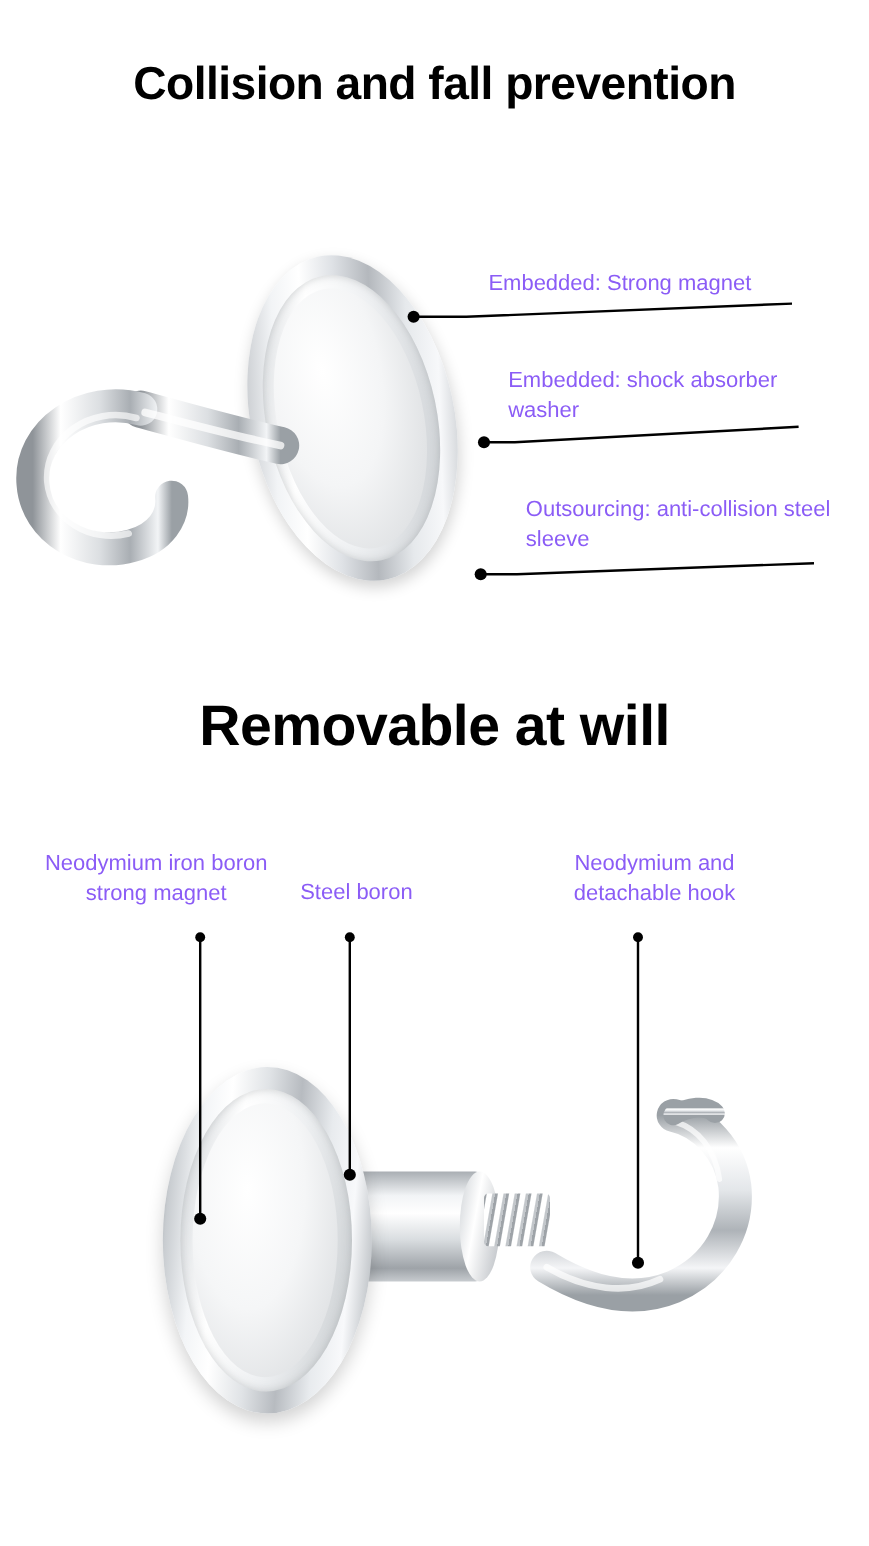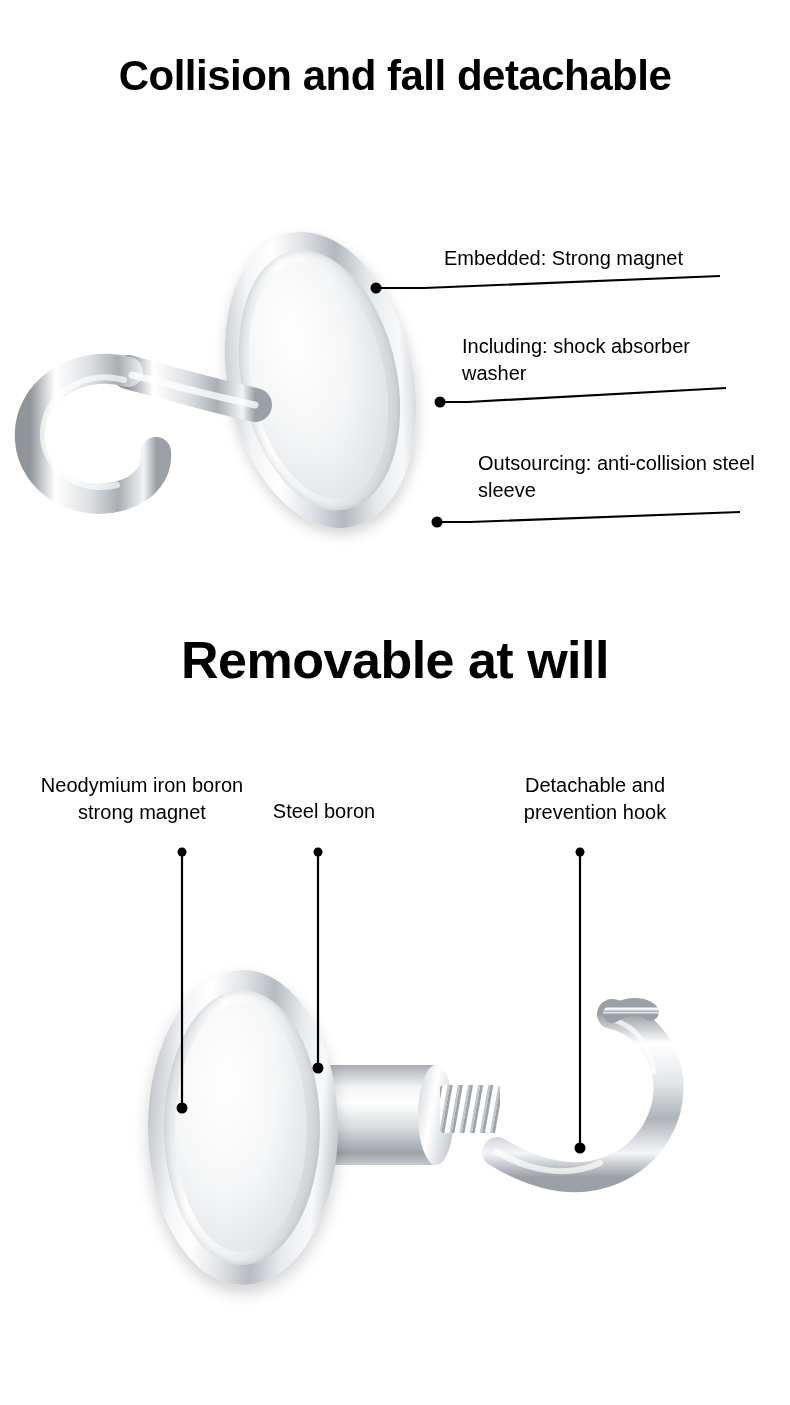--- a/index.html
+++ b/index.html
@@ -28,21 +28,21 @@
     color: #000000;
     letter-spacing: -0.5px;
   }
   #title-top { top: 52px; font-size: 42px; }
   #title-bottom { top: 630px; font-size: 52px; }
 
   .callout {
     position: absolute;
     font-size: 20px;
     line-height: 27px;
-    color: #000000;
+    color: #8b5cf6;
     white-space: pre-line;
   }
 
   svg.overlay {
     position: absolute;
     left: 0;
     top: 0;
     width: 790px;
     height: 1405px;
     pointer-events: none;
@@ -193,21 +193,21 @@
       #ffffff 3px, #ffffff 7px,
       #c3c7cb 8px, #c3c7cb 10px);
     border-radius: 4px;
   }
 </style>
 </head>
 <body>
 
 <div class="page">
 
-  <div class="section-title" id="title-top">Collision and fall detachable</div>
+  <div class="section-title" id="title-top">Collision and fall prevention</div>
 
   <div class="art1">
     <div class="rim1"></div>
     <div class="disc1">
       <div class="disc1-inner">
         <div class="disc1-face"></div>
       </div>
     </div>
   </div>
 
@@ -279,23 +279,23 @@
       <circle cx="318" cy="1068" r="5.5"></circle>
       <circle cx="580" cy="1148" r="5.5"></circle>
       <circle cx="182" cy="852" r="4.5"></circle>
       <circle cx="318" cy="852" r="4.5"></circle>
       <circle cx="580" cy="852" r="4.5"></circle>
     </g>
   </svg>
 
   <div class="callout" style="left:444px; top:245px; width:330px;">Embedded: Strong magnet</div>
 
-  <div class="callout" style="left:462px; top:333px; width:290px;">Including: shock absorber washer</div>
+  <div class="callout" style="left:462px; top:333px; width:290px;">Embedded: shock absorber washer</div>
 
   <div class="callout" style="left:478px; top:450px; width:300px;">Outsourcing: anti-collision steel sleeve</div>
 
   <div class="callout" style="left:22px; top:772px; width:240px; text-align:center;">Neodymium iron boron strong magnet</div>
 
   <div class="callout" style="left:254px; top:798px; width:140px; text-align:center;">Steel boron</div>
 
-  <div class="callout" style="left:500px; top:772px; width:190px; text-align:center;">Detachable and prevention hook</div>
+  <div class="callout" style="left:500px; top:772px; width:190px; text-align:center;">Neodymium and detachable hook</div>
 
 </div>
 
 </body></html>

